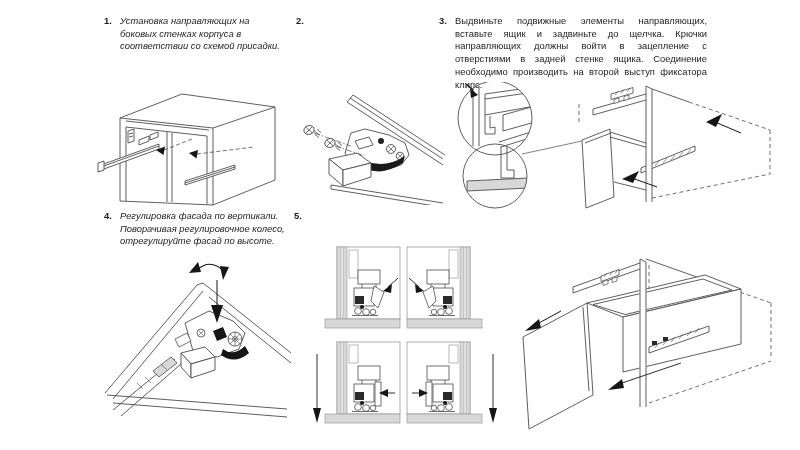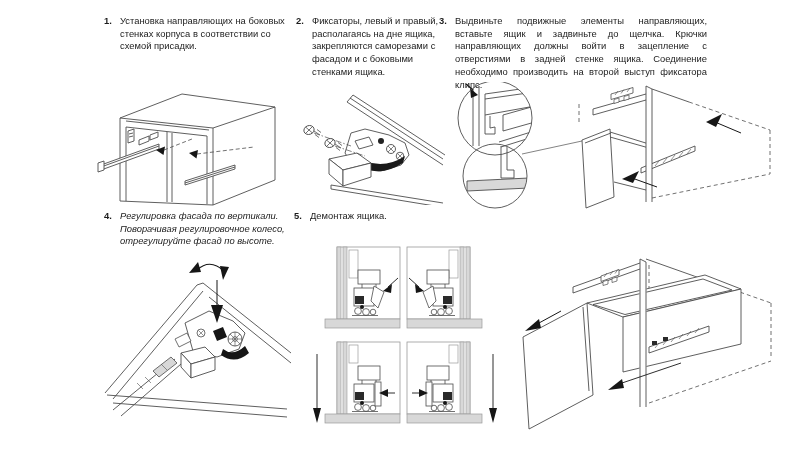--- a/index.html
+++ b/index.html
@@ -12,42 +12,40 @@
   .ill{position:absolute;}
   svg{display:block;}
 </style>
 </head>
 <body>
 
 <div class="page">
 
   <div class="step" style="left:104px;top:15px;width:184px;">
     <span class="num">1.</span>
-    <span class="txt" style="width:168px;">Установка направляющих на боковых стенках корпуса в соответствии со схемой присадки.</span>
+    <span class="txt" style="width:168px;font-style:italic;">Установка направляющих на боковых стенках корпуса в соответствии со схемой присадки.</span>
   </div>
 
   <div class="step" style="left:296px;top:15px;width:150px;">
     <span class="num">2.</span>
-    <span class="txt" style="width:132px;">Фиксаторы, левый и правый, располагаясь на дне ящика, закрепляются саморезами с фасадом и с боковыми стенками ящика.</span>
   </div>
 
   <div class="step" style="left:439px;top:15px;width:268px;">
     <span class="num">3.</span>
     <span class="txt just" style="width:250px;">Выдвиньте подвижные элементы направляющих, вставьте ящик и задвиньте до щелчка. Крючки направляющих должны войти в зацепление с отверстиями в задней стенке ящика. Соединение необходимо производить на второй выступ фиксатора клипс.</span>
   </div>
 
   <div class="step" style="left:104px;top:210px;width:190px;">
     <span class="num">4.</span>
     <span class="txt" style="width:170px;font-style:italic;">Регулировка фасада по вертикали. Поворачивая регулировочное колесо, отрегулируйте фасад по высоте.</span>
   </div>
 
   <div class="step" style="left:294px;top:210px;width:500px;">
     <span class="num">5.</span>
     <span class="txt">
-      <div>Демонтаж ящика.</div>
     </span>
   </div>
 
   <div class="ill" style="left:97px;top:84px;">
   <svg width="195" height="122" viewBox="0 0 195 122">
     <g stroke="#4d4d4d" stroke-width="0.9" fill="none" stroke-linejoin="round">
       <path d="M23,34 L85,10 L178,23 L116,44 Z"></path>
       <path d="M29,37 L112,46"></path>
       <path d="M23,34 L23,117 M116,44 L116,121 M23,117 L116,121"></path>
       <path d="M29,43 L29,117 M29,43 L110,52 M110,52 L110,120"></path>

